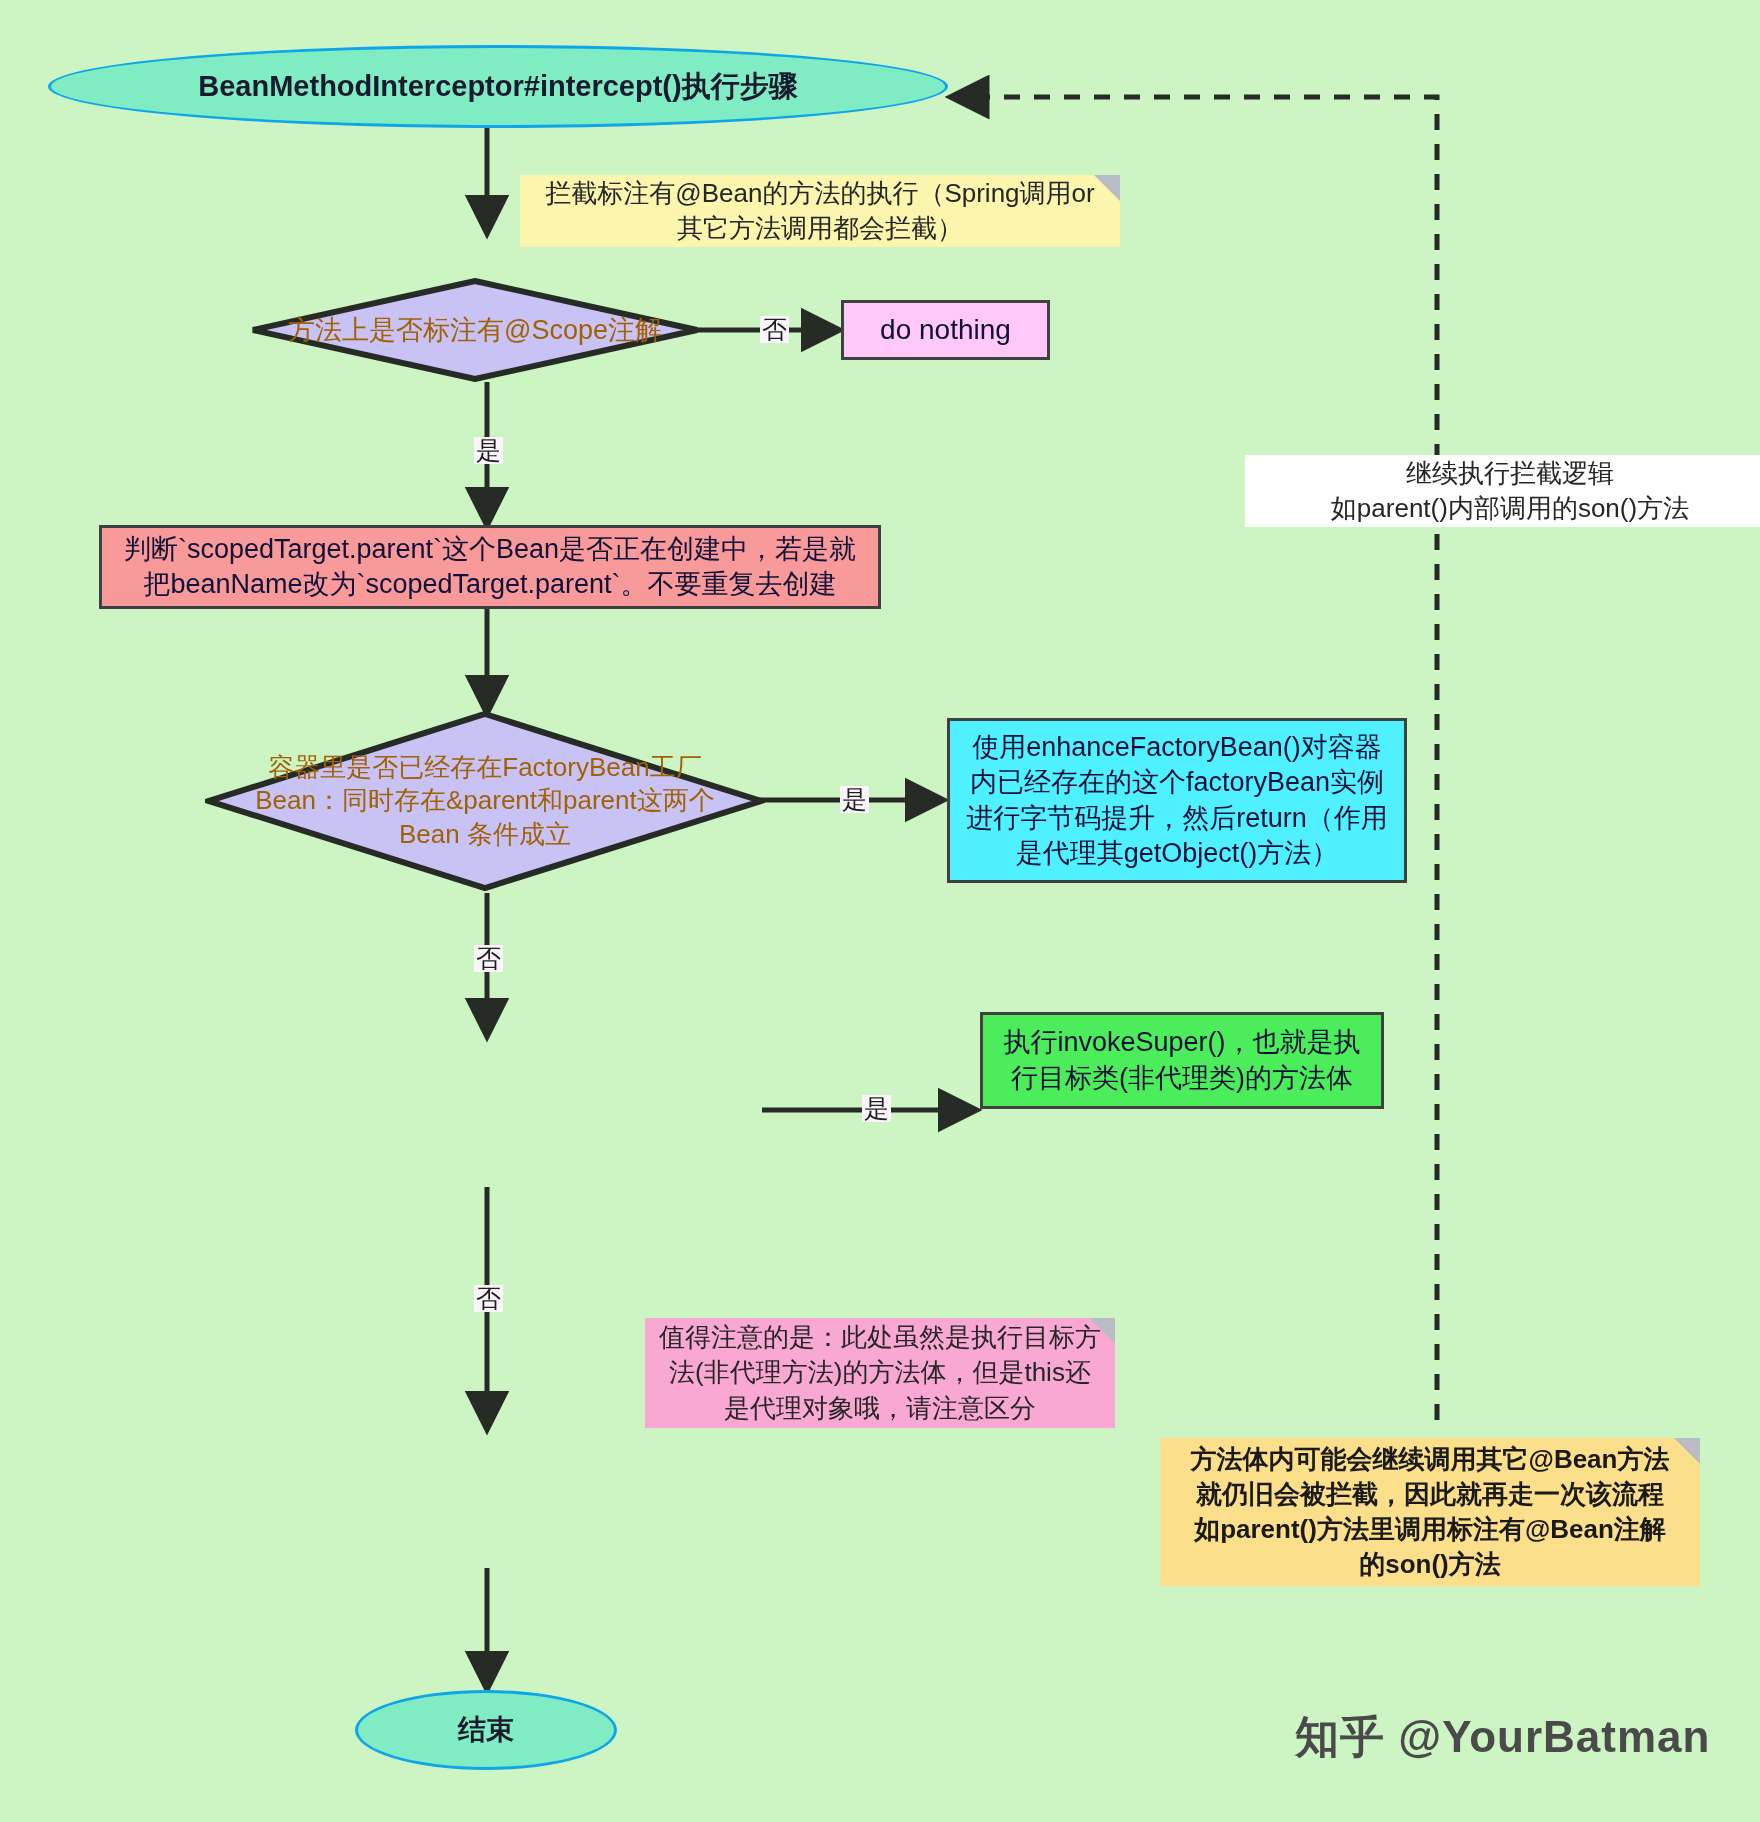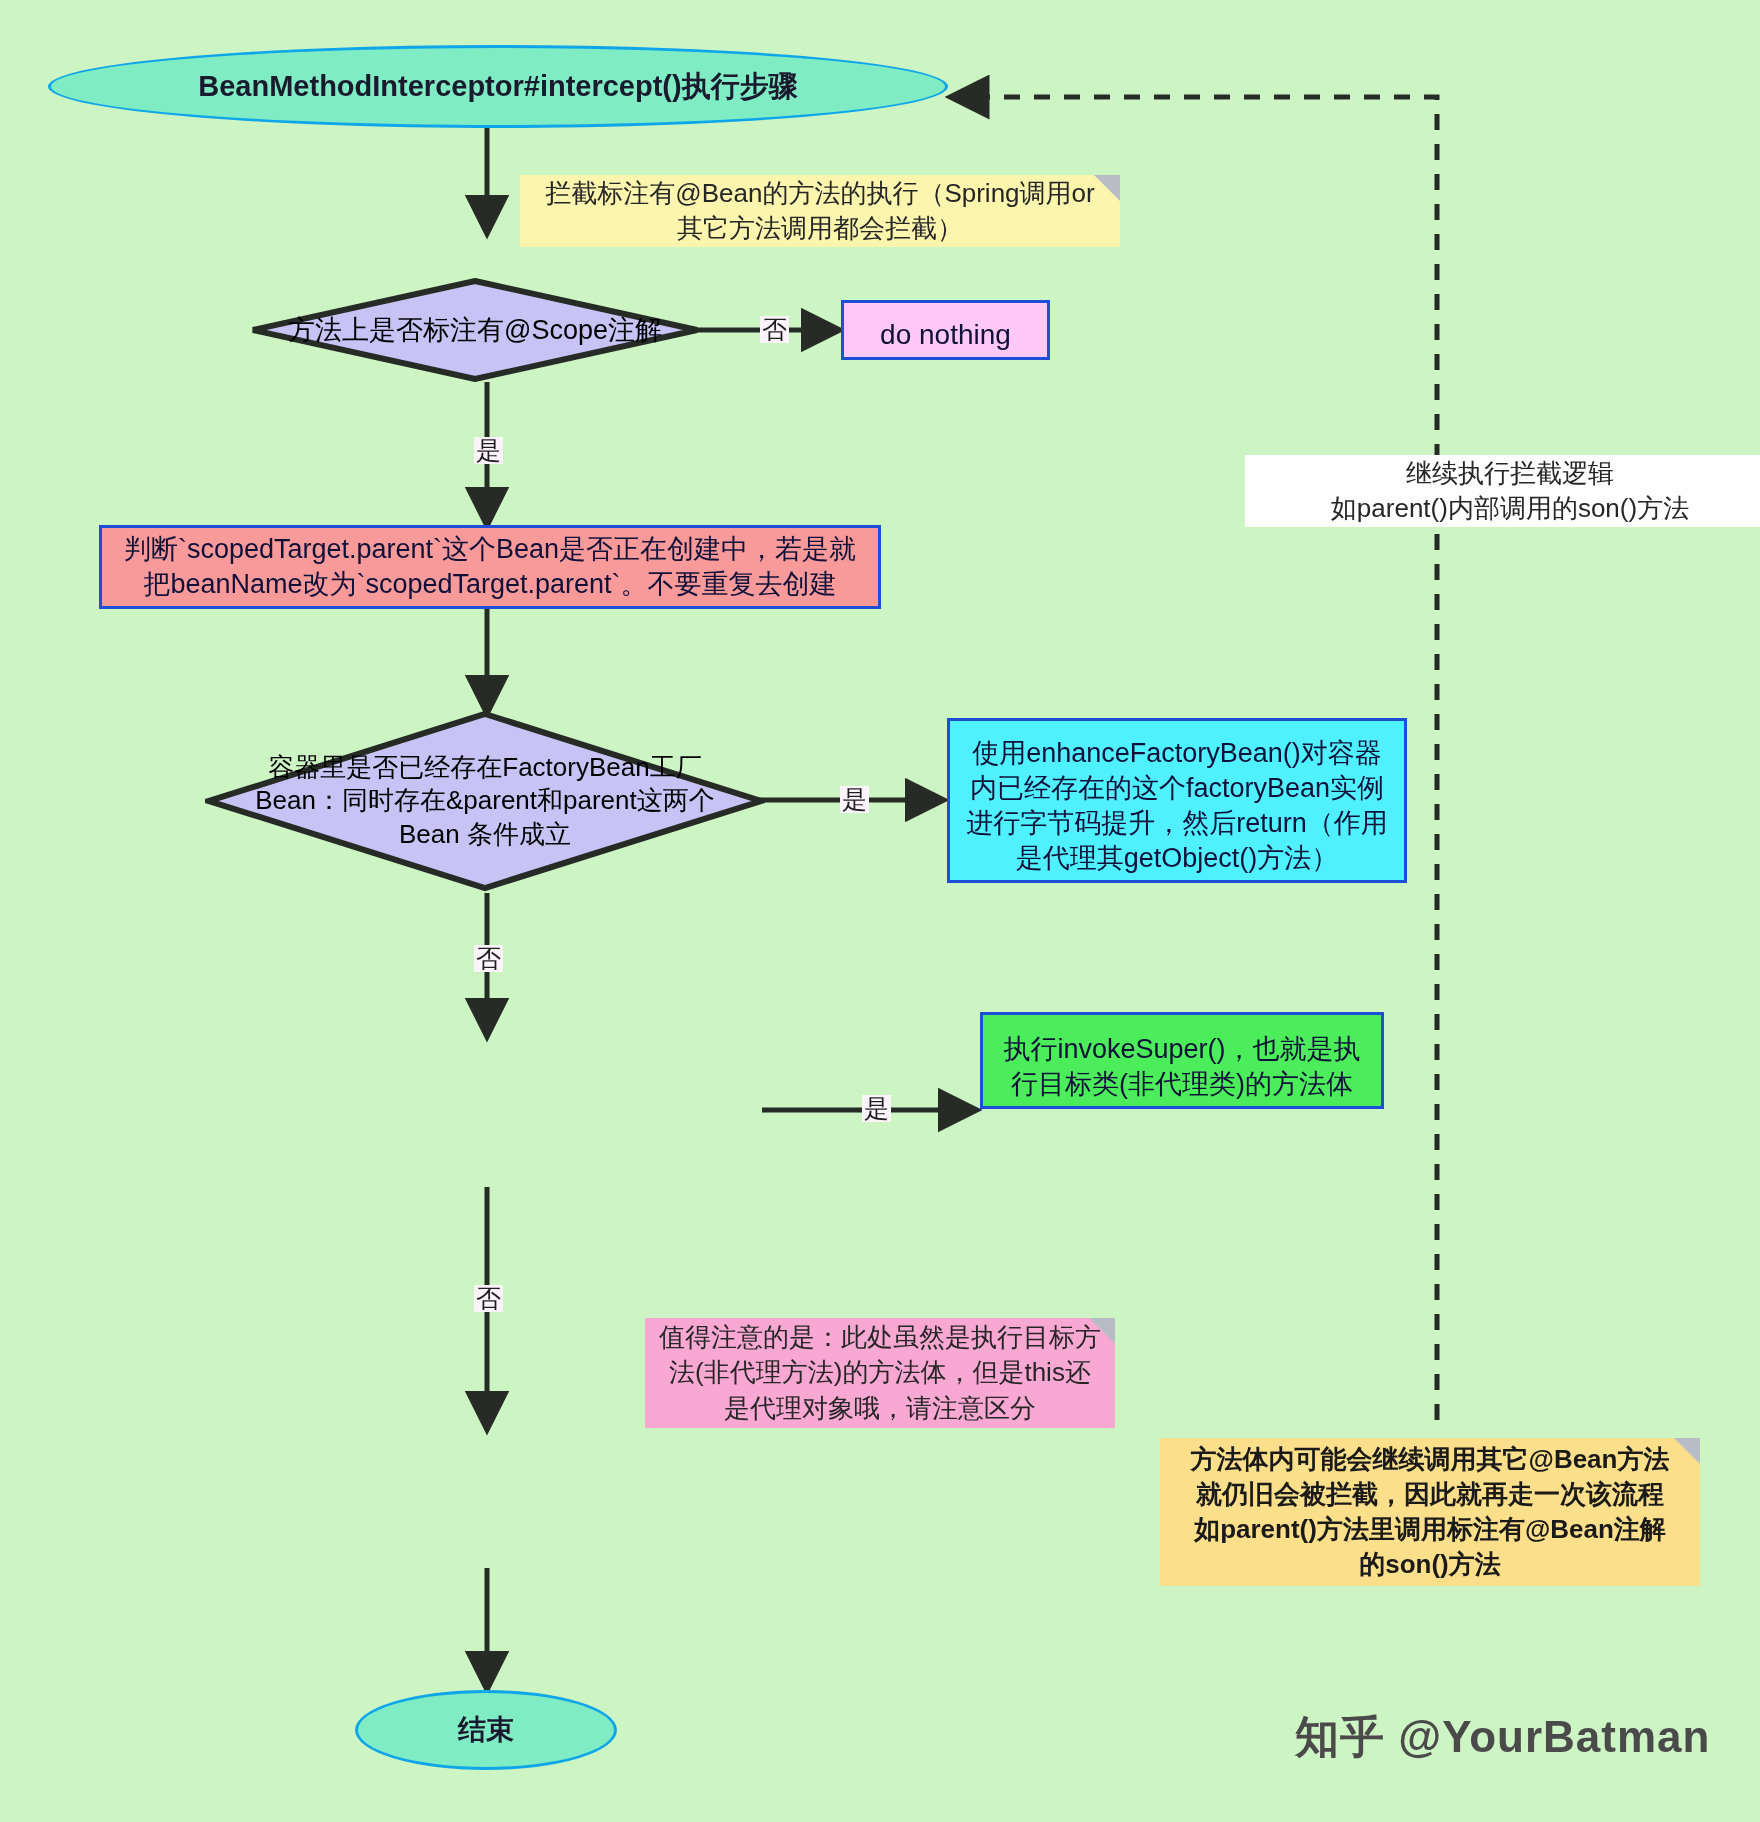--- a/index.html
+++ b/index.html
@@ -24,29 +24,29 @@
     font-weight:bold;
     color:#1a1a2e;
   }
 
   
   .diamond-wrap{position:absolute;}
   .diamond-shape{position:absolute;left:0;top:0;width:100%;height:100%;}
   .diamond-label{
     position:absolute;left:0;top:0;width:100%;height:100%;
     display:flex;align-items:center;justify-content:center;
-    text-align:center;color:#000000;line-height:1.28;
+    text-align:center;color:#a16207;line-height:1.28;
     padding:0 6px;box-sizing:border-box;
     white-space:pre-line;
   }
 
   
   .box{
-    border:3px solid #1d4ed8;
-    display:flex;align-items:flex-end;justify-content:center;
+    border:3px solid #404040;
+    display:flex;align-items:center;justify-content:center;
     text-align:center;line-height:1.3;
     padding:4px 10px;box-sizing:border-box;
     white-space:pre-line;
     color:#101038;
   }
 
   
   .note{
     position:absolute;
     display:flex;align-items:center;justify-content:center;

